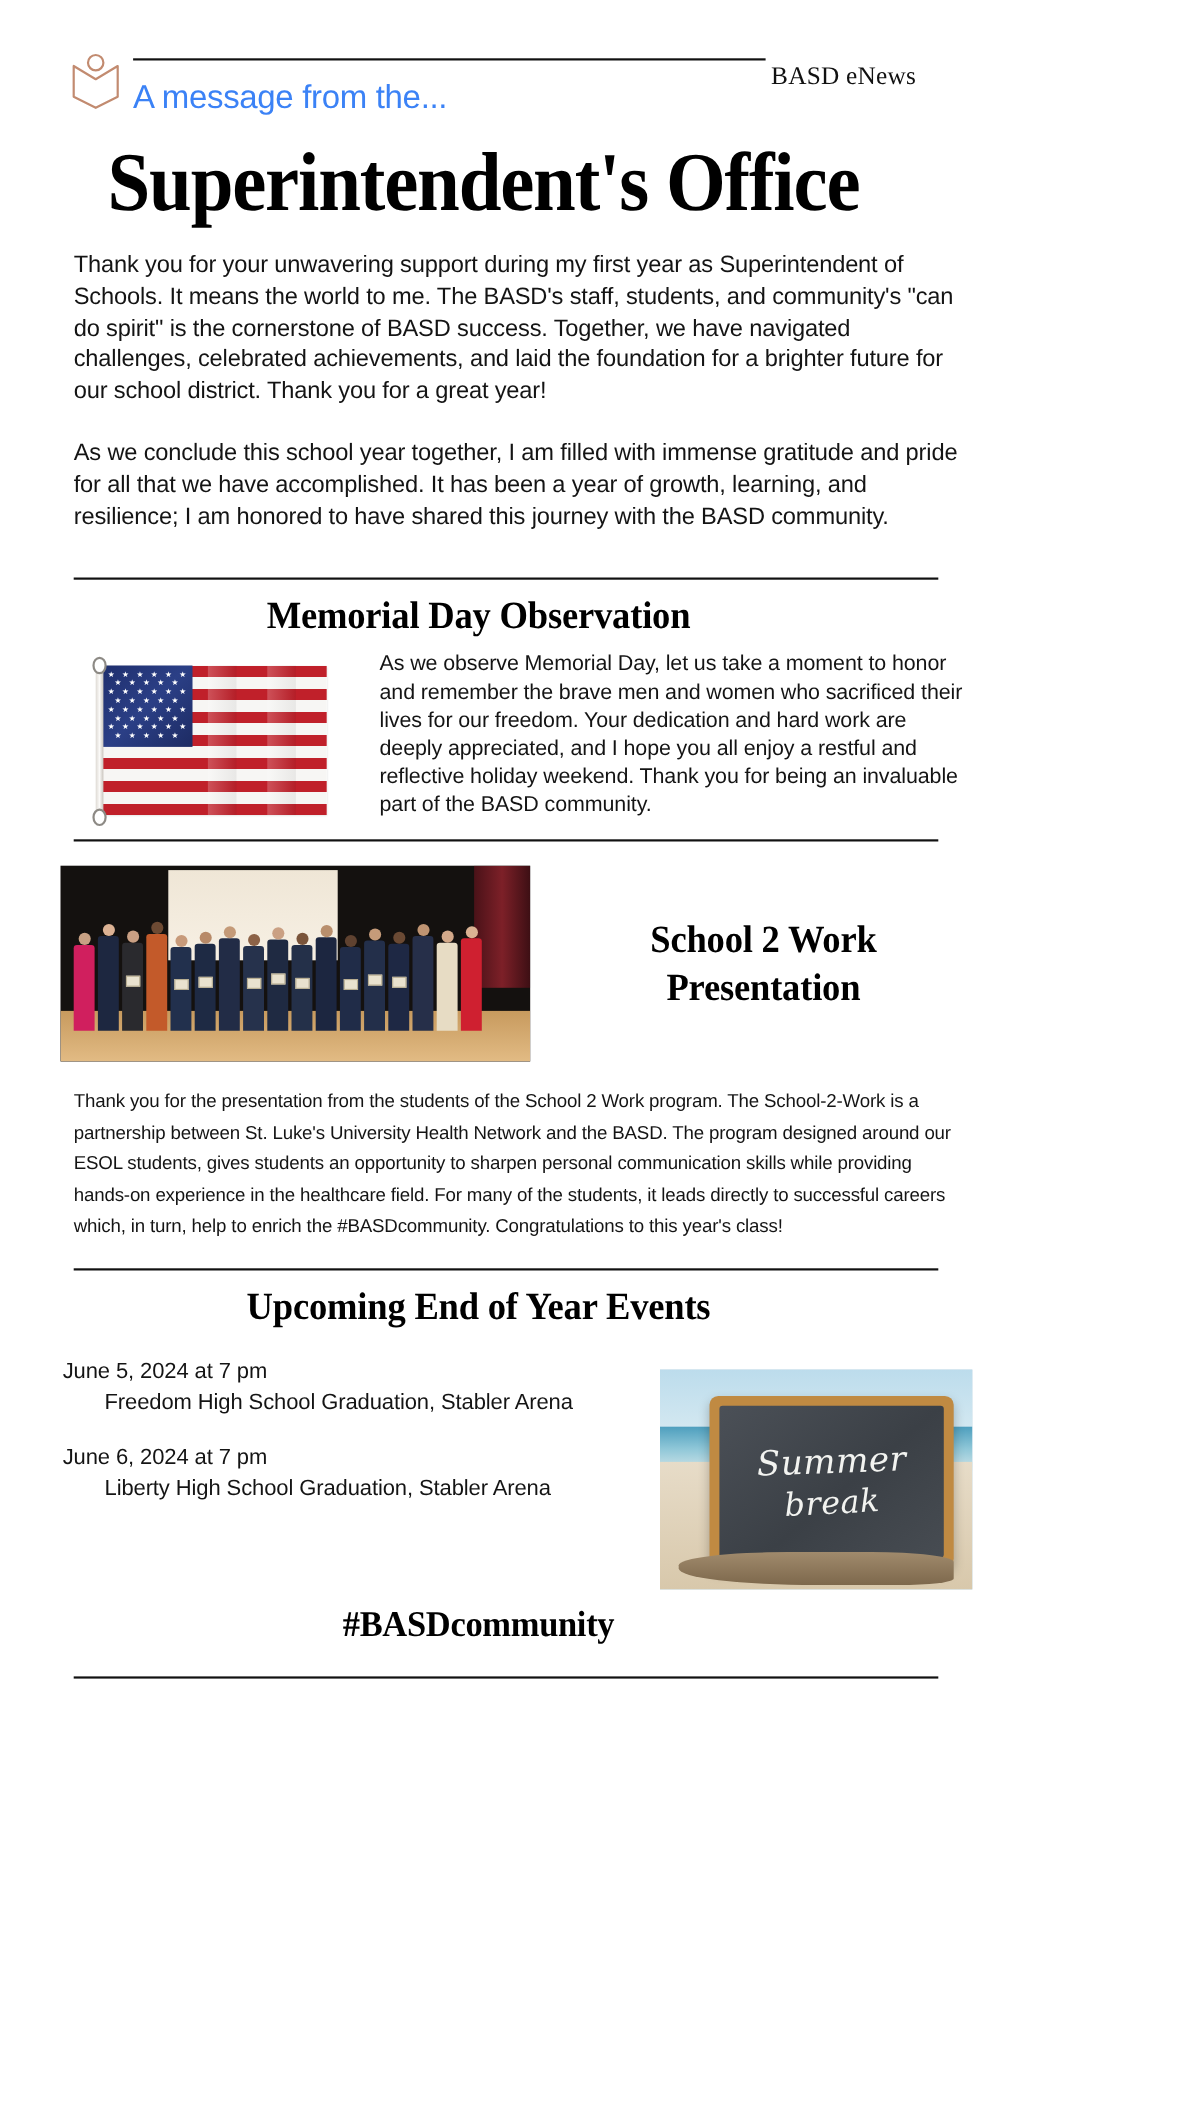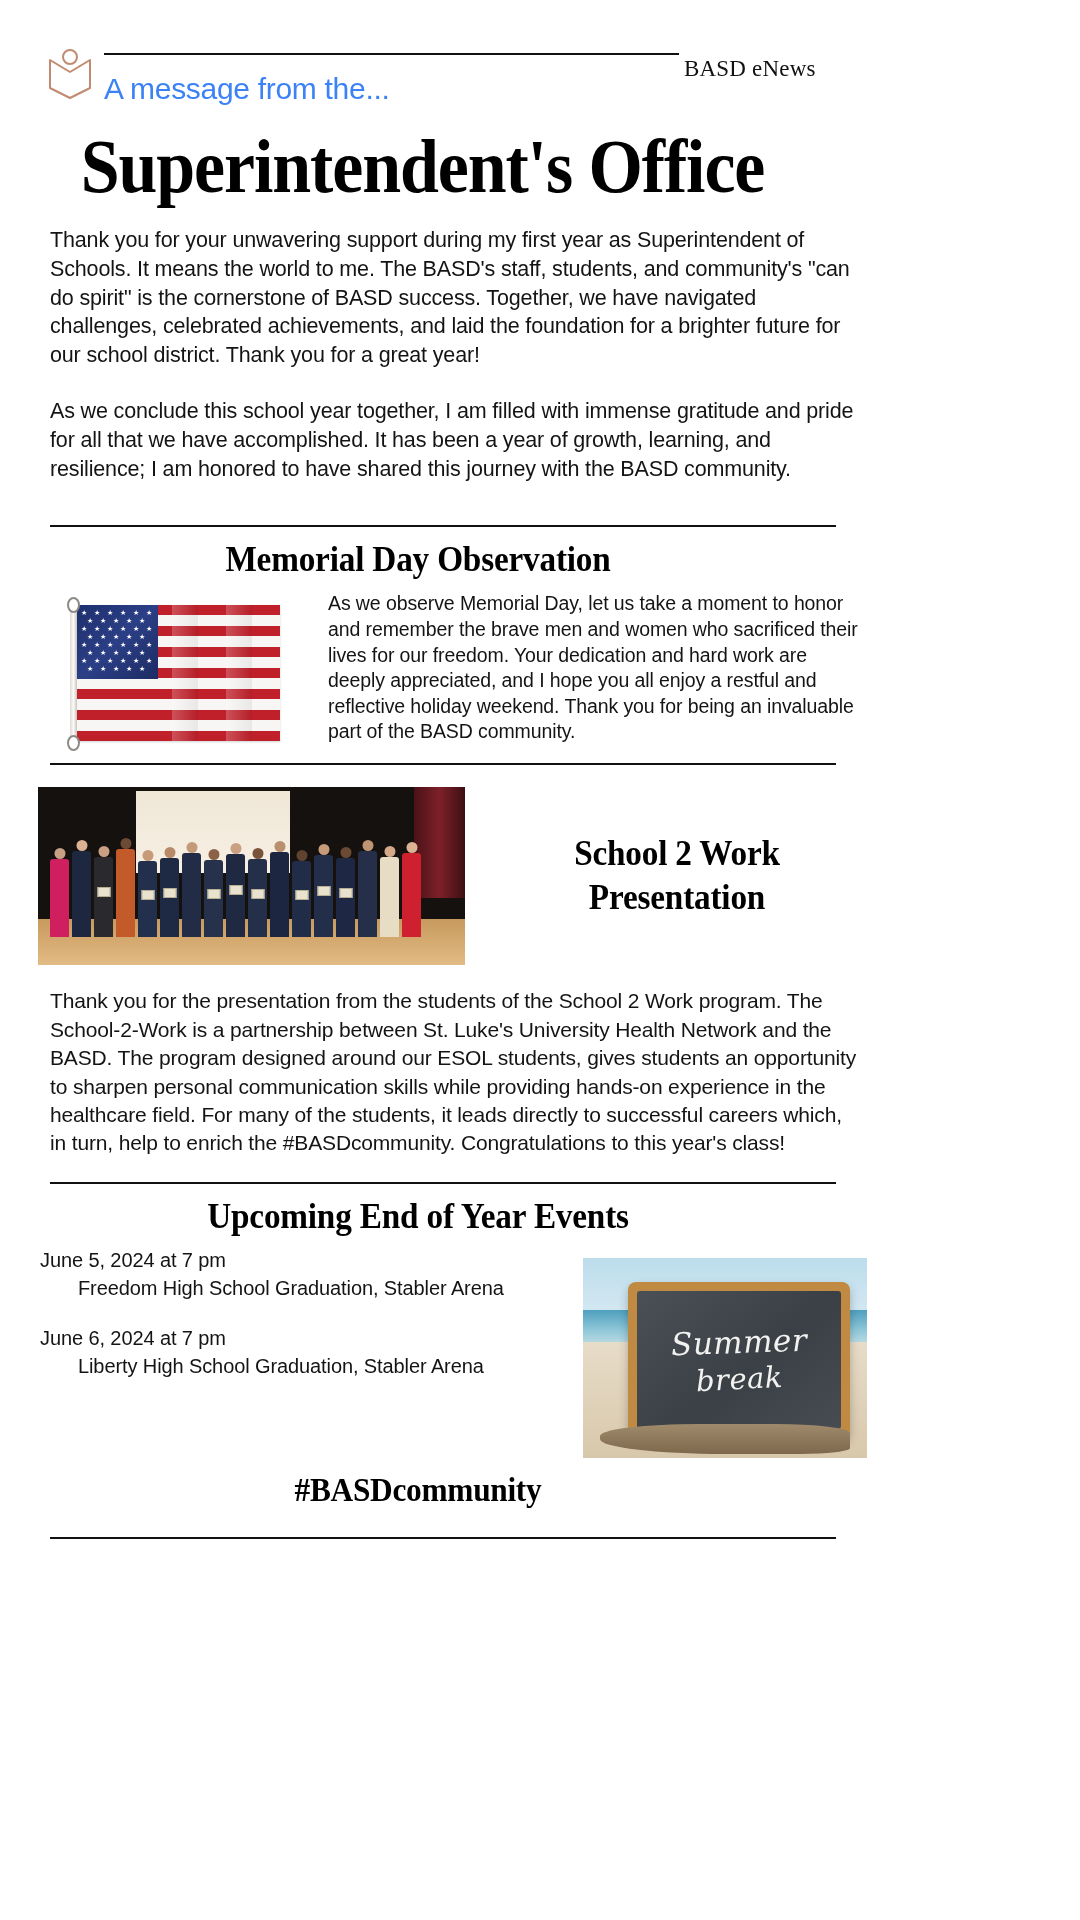--- a/index.html
+++ b/index.html
@@ -18,21 +18,21 @@
   
   .page {
     position: relative;
     width: 1080px;
     height: 1920px;
     background: #fff;
     padding: 0;
   }
   .inner {
     position: absolute;
-    left: 0; top: 0;
+    left: 17px; top: 0;
     width: 889px;           
     height: 1920px;
   }
 
   
   .masthead {
     position: relative;
     height: 120px;
   }
   .book-icon {
@@ -261,30 +261,30 @@
     top: 38%; width: 13px; height: 10px;
     background: #e9e2cf; border: 1px solid #b8ae92;
   }
 
   
   .s2w-copy {
     margin: 22px 0 0 50px;
     width: 812px;
     font-family: "Liberation Sans", sans-serif;
     font-weight: 300;
-    font-size: 21px;
+    font-size: 17px;
     line-height: 28.4px;
     letter-spacing: -.15px;
     color: #141414;
   }
 
   
   .events-wrap {
     position: relative;
-    margin-top: 8px;
+    margin-top: 24px;
     min-height: 220px;
   }
   .events-list {
     margin-left: 40px;
     width: 540px;
     font-family: "Liberation Sans", sans-serif;
     font-weight: 300;
     font-size: 20px;
     line-height: 28px;
     letter-spacing: -.1px;

